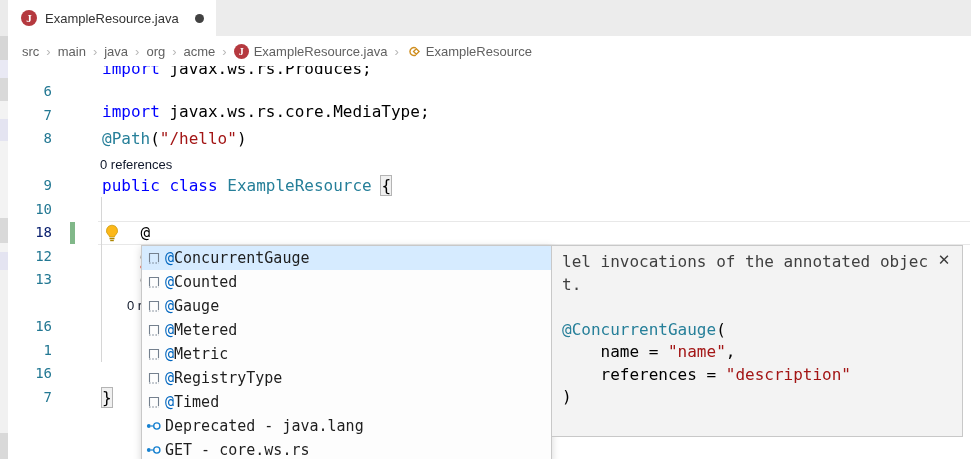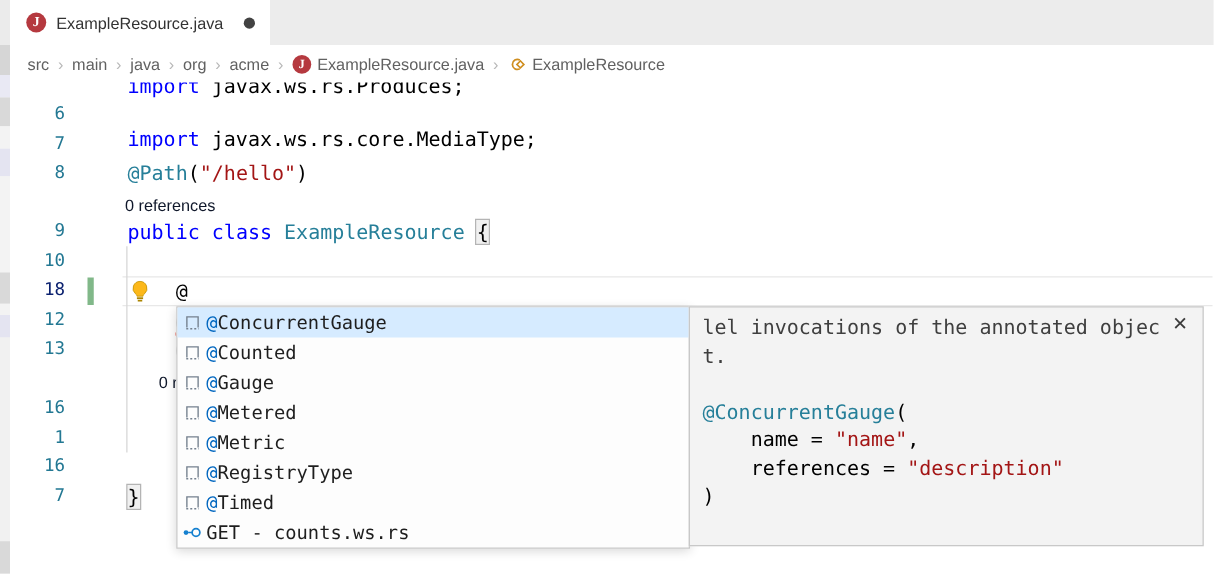--- a/index.html
+++ b/index.html
@@ -197,21 +197,26 @@
           <path d="M3 13 H13" fill="none" stroke="#74808e" stroke-width="1.1" stroke-dasharray="1.6 1.6"></path>
         </svg></span><span><span class="match">@</span>RegistryType</span></div>
     <div class="sug-row"><span class="sug-icon"><svg width="16" height="16" viewBox="0 0 16 16">
           <path d="M3.5 12 V3.5 H12.5 V12" fill="none" stroke="#74808e" stroke-width="1.1"></path>
           <path d="M3 13 H13" fill="none" stroke="#74808e" stroke-width="1.1" stroke-dasharray="1.6 1.6"></path>
         </svg></span><span><span class="match">@</span>Timed</span></div>
     <div class="sug-row"><span class="sug-icon"><svg width="16" height="16" viewBox="0 0 16 16">
           <circle cx="2.8" cy="8" r="1.9" fill="#1681d0"></circle>
           <path d="M4.5 8 H7.6" stroke="#1681d0" stroke-width="1.2"></path>
           <circle cx="10.8" cy="8" r="3.1" fill="none" stroke="#1681d0" stroke-width="1.4"></circle>
-        </svg></span><span>GET - counts.ws.rs</span></div>
+        </svg></span><span>Deprecated - java.lang</span></div>
+    <div class="sug-row"><span class="sug-icon"><svg width="16" height="16" viewBox="0 0 16 16">
+          <circle cx="2.8" cy="8" r="1.9" fill="#1681d0"></circle>
+          <path d="M4.5 8 H7.6" stroke="#1681d0" stroke-width="1.2"></path>
+          <circle cx="10.8" cy="8" r="3.1" fill="none" stroke="#1681d0" stroke-width="1.4"></circle>
+        </svg></span><span>GET - core.ws.rs</span></div>
   </div>
 
 <div id="docpanel">
   <div id="doc-close">✕</div>
   <div id="doc-lines">
       <div class="doc-line"><span class="tok-d">lel invocations of the annotated objec</span></div>
       <div class="doc-line"><span class="tok-d">t.</span></div>
       <div class="doc-line">&nbsp;</div>
       <div class="doc-line"><span class="tok-t">@ConcurrentGauge</span><span class="tok-p">(</span></div>
       <div class="doc-line"><span class="tok-p">    name = </span><span class="tok-s">"name"</span><span class="tok-p">,</span></div>

